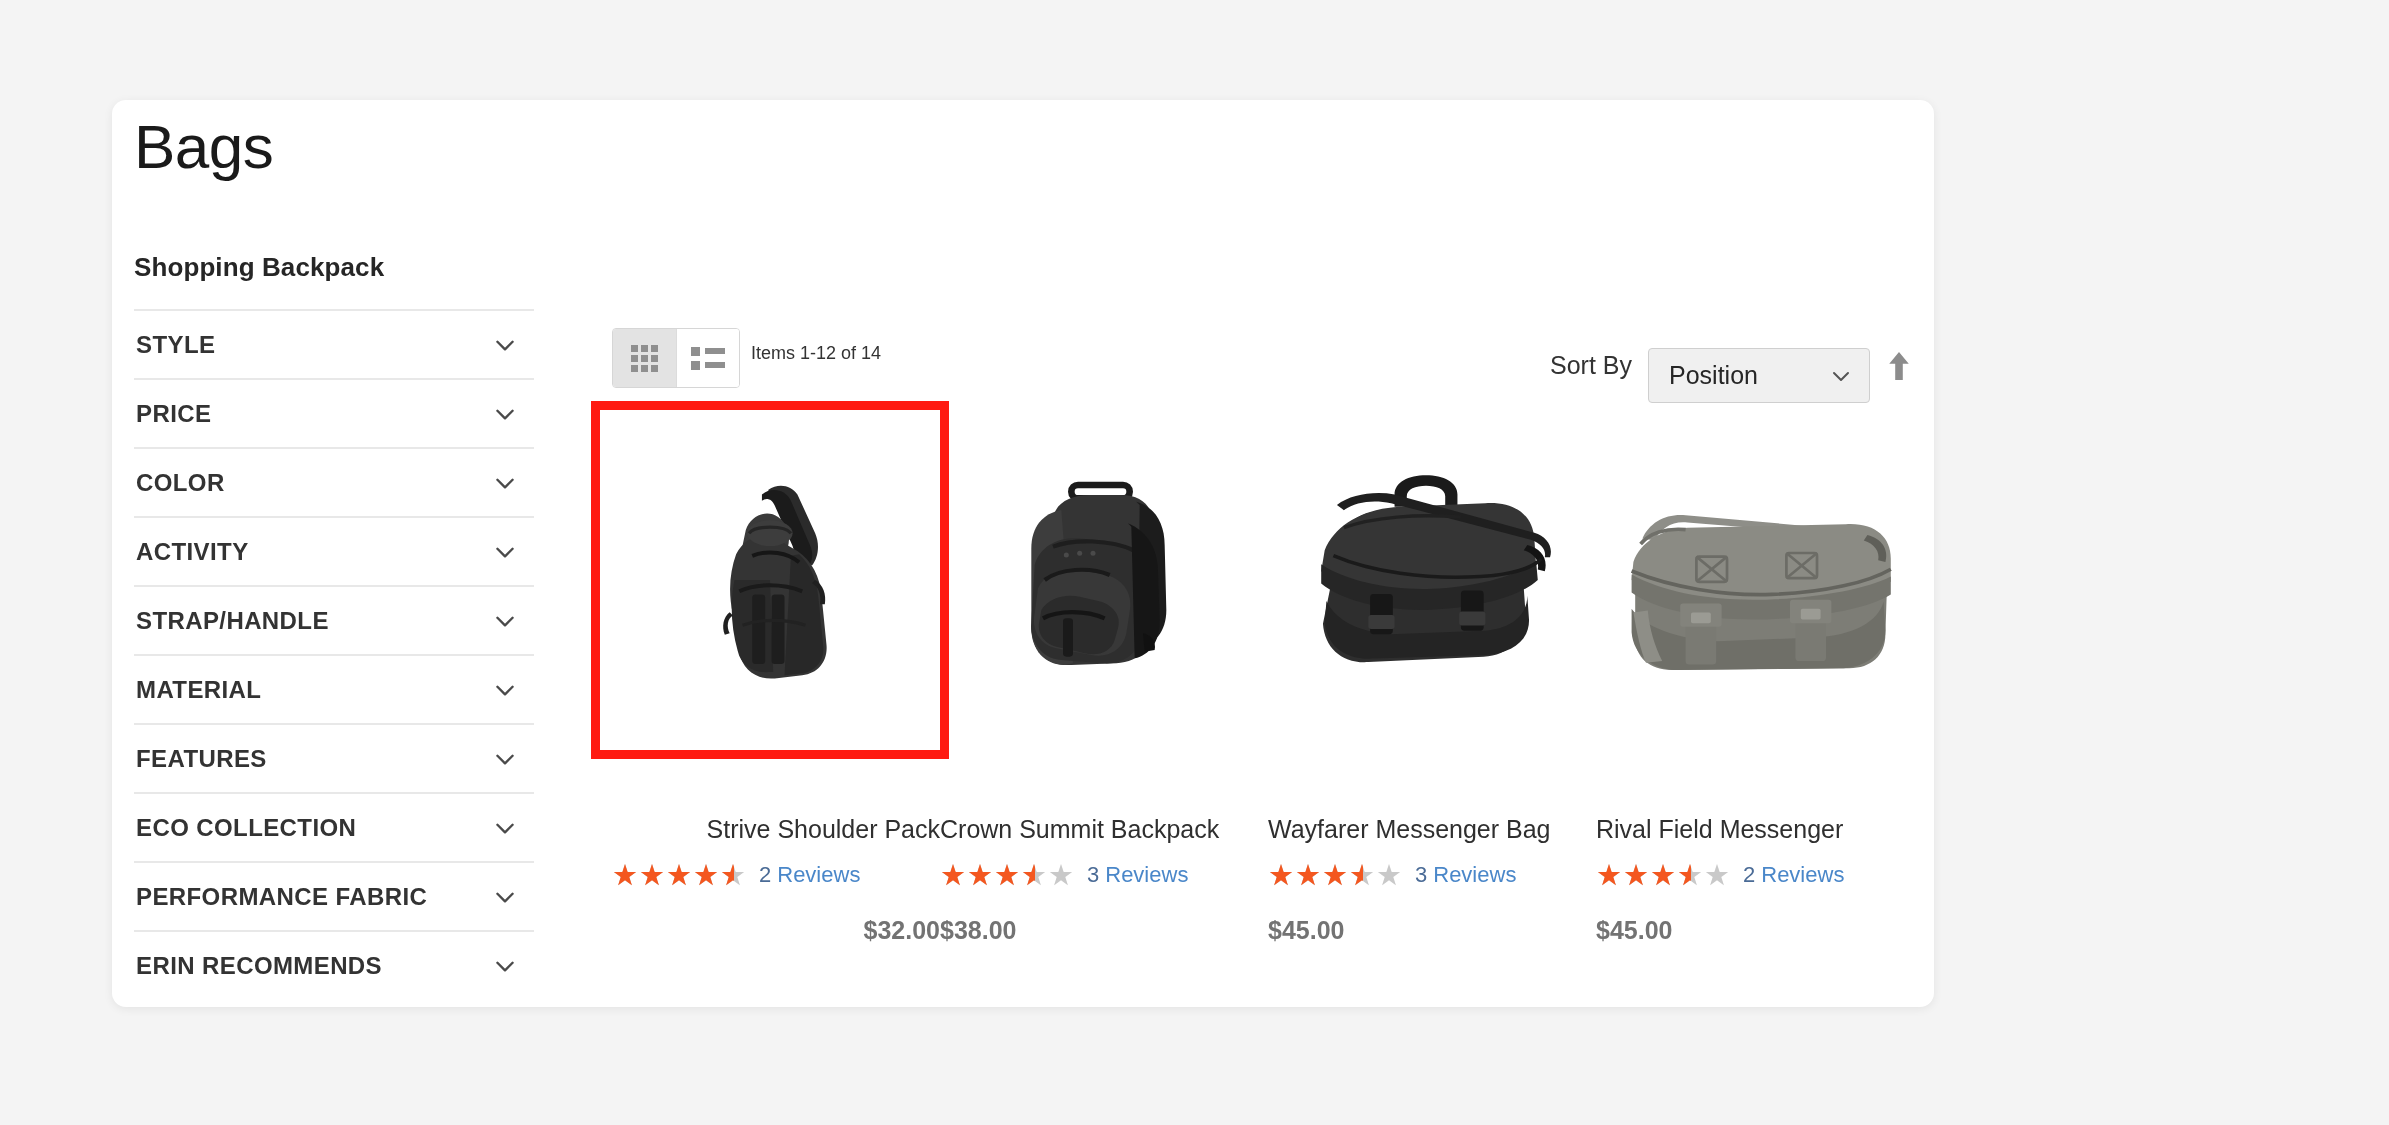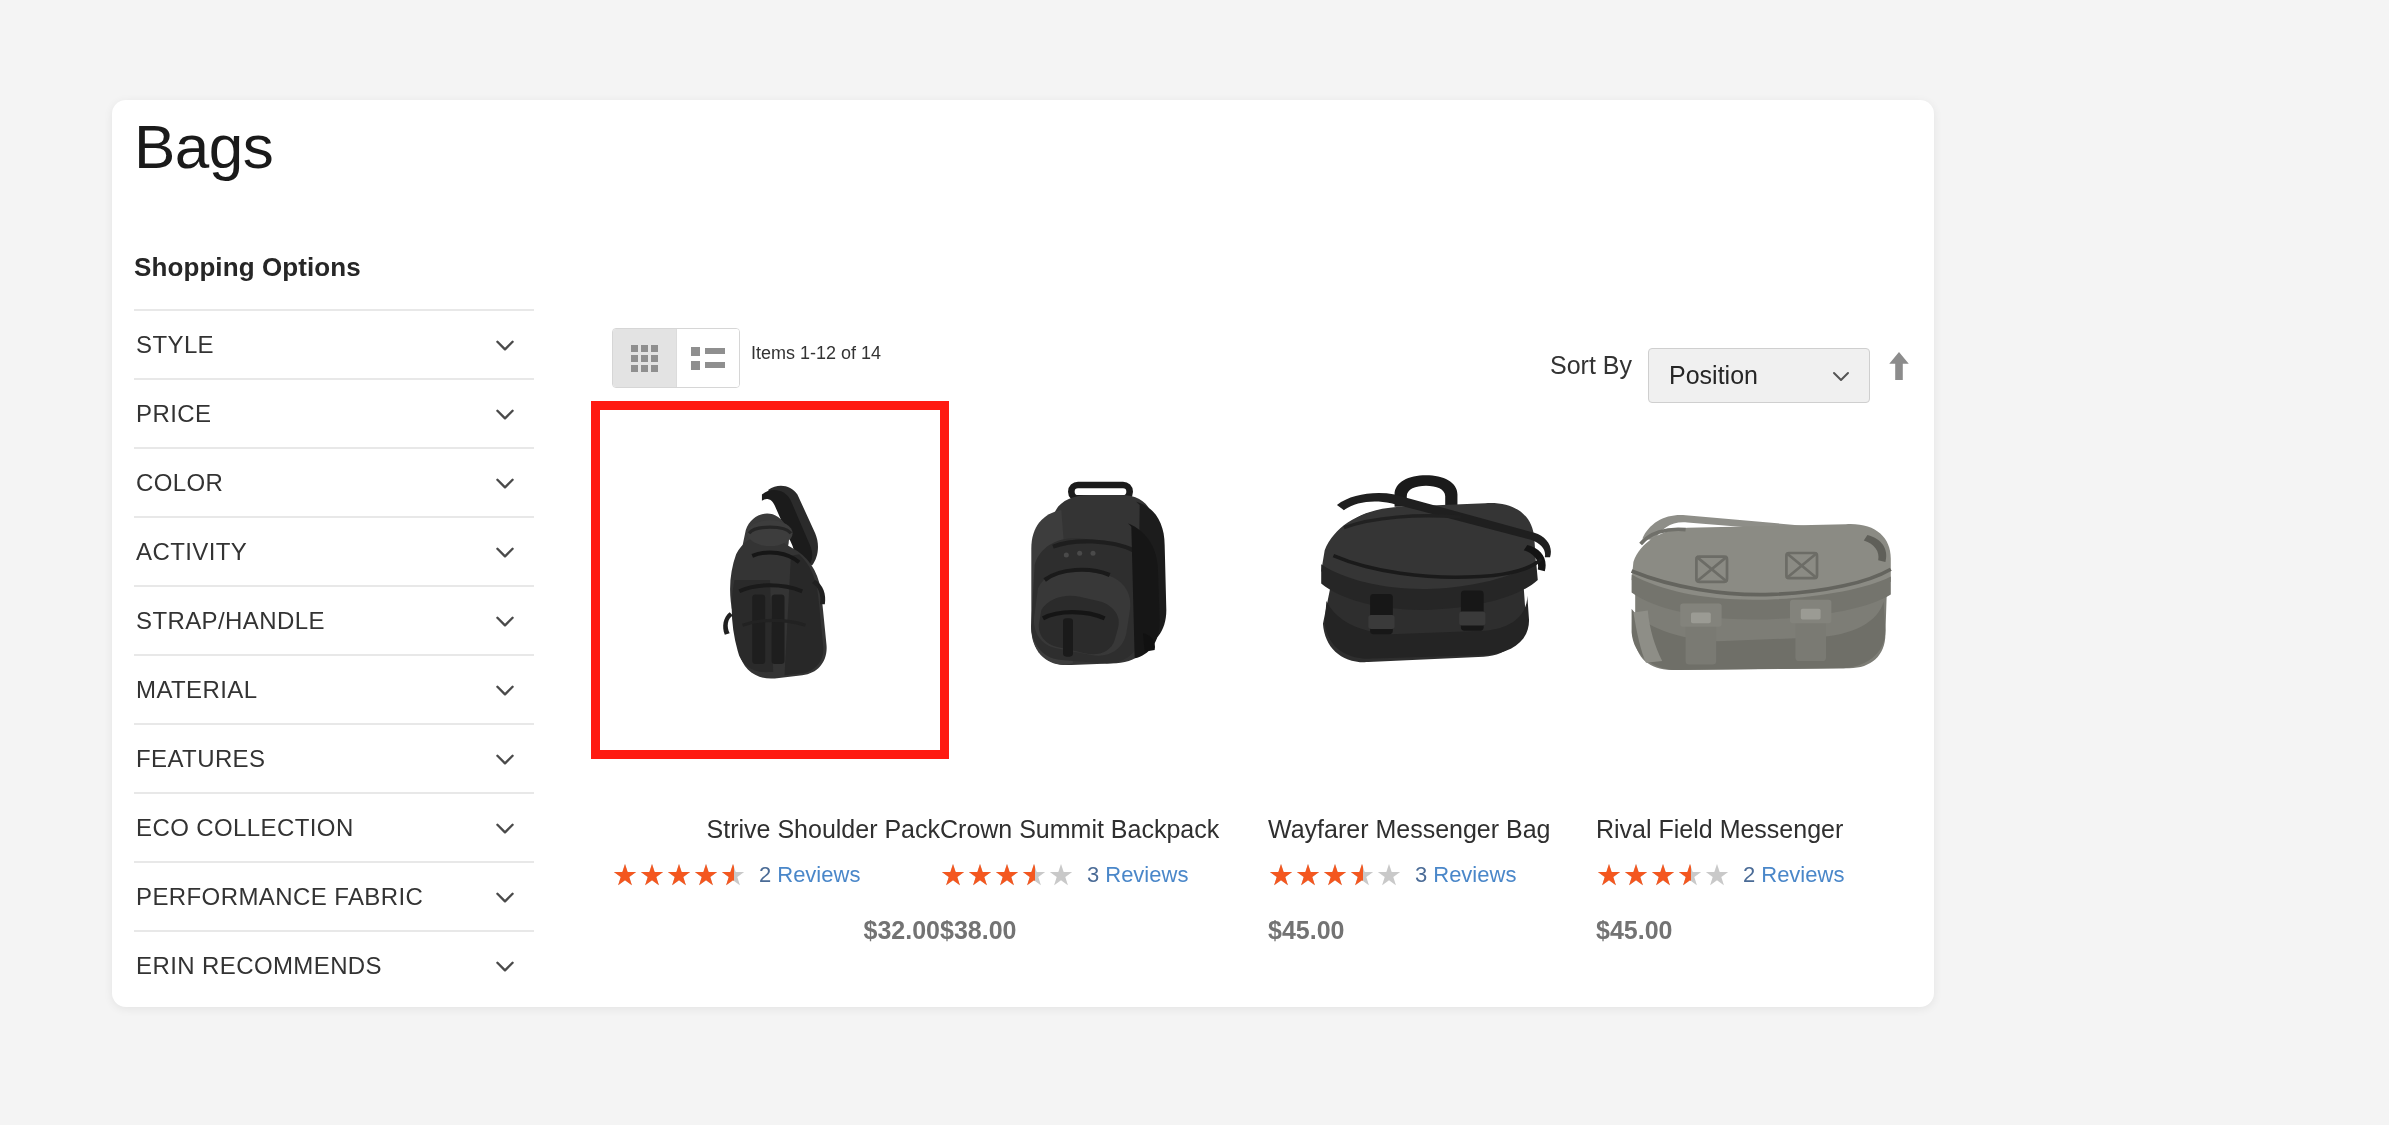--- a/index.html
+++ b/index.html
@@ -57,21 +57,21 @@
     display: flex;
     align-items: center;
     justify-content: space-between;
     padding: 0 16px 0 2px;
     cursor: pointer;
   }
   .filter-label {
     font-size: 24px;
     color: #333333;
     letter-spacing: 0.4px;
-    font-weight: 400;
+    font-weight: 700;
   }
   .chev {
     width: 26px;
     height: 26px;
     flex: none;
     color: #4a4a4a;
   }
   .chev svg { display: block; width: 100%; height: 100%; }
 
   
@@ -243,21 +243,21 @@
   .bag-svg { display: block; }
 </style>
 </head>
 <body>
 
 <div class="page-card">
 
   <div class="page-title">Bags</div>
 
   <div class="sidebar">
-    <div class="sidebar-heading">Shopping Options</div>
+    <div class="sidebar-heading">Shopping Backpack</div>
     <div id="filter-list">
         <div class="filter-item">
           <span class="filter-label">STYLE</span>
           <span class="chev">
             <svg viewBox="0 0 24 24" fill="none" stroke="currentColor" stroke-width="2.2" stroke-linecap="round" stroke-linejoin="round">
               <polyline points="5,9 12,16 19,9"></polyline>
             </svg>
           </span>
         </div>
         <div class="filter-item">

